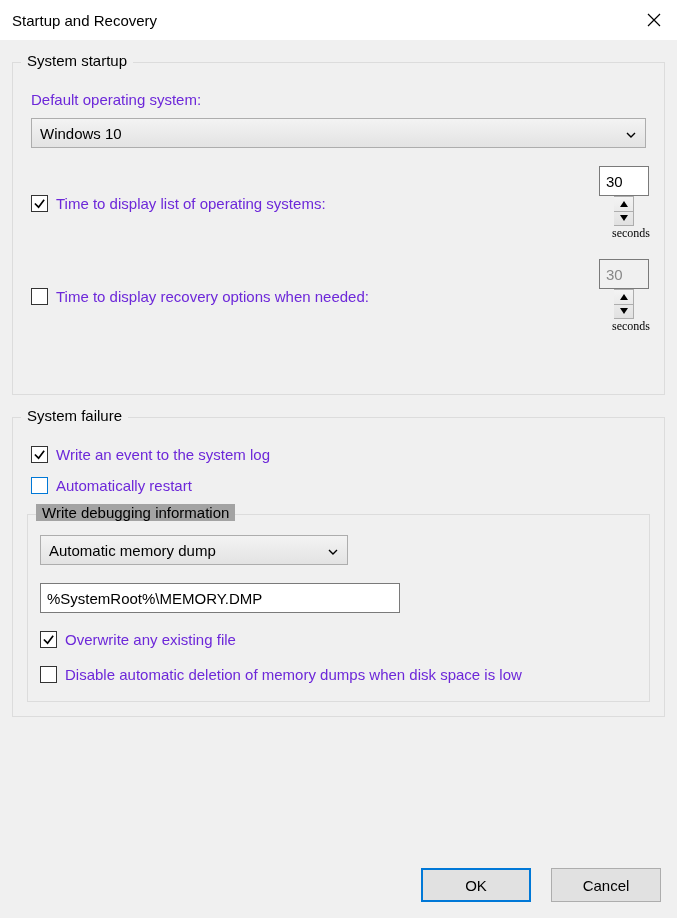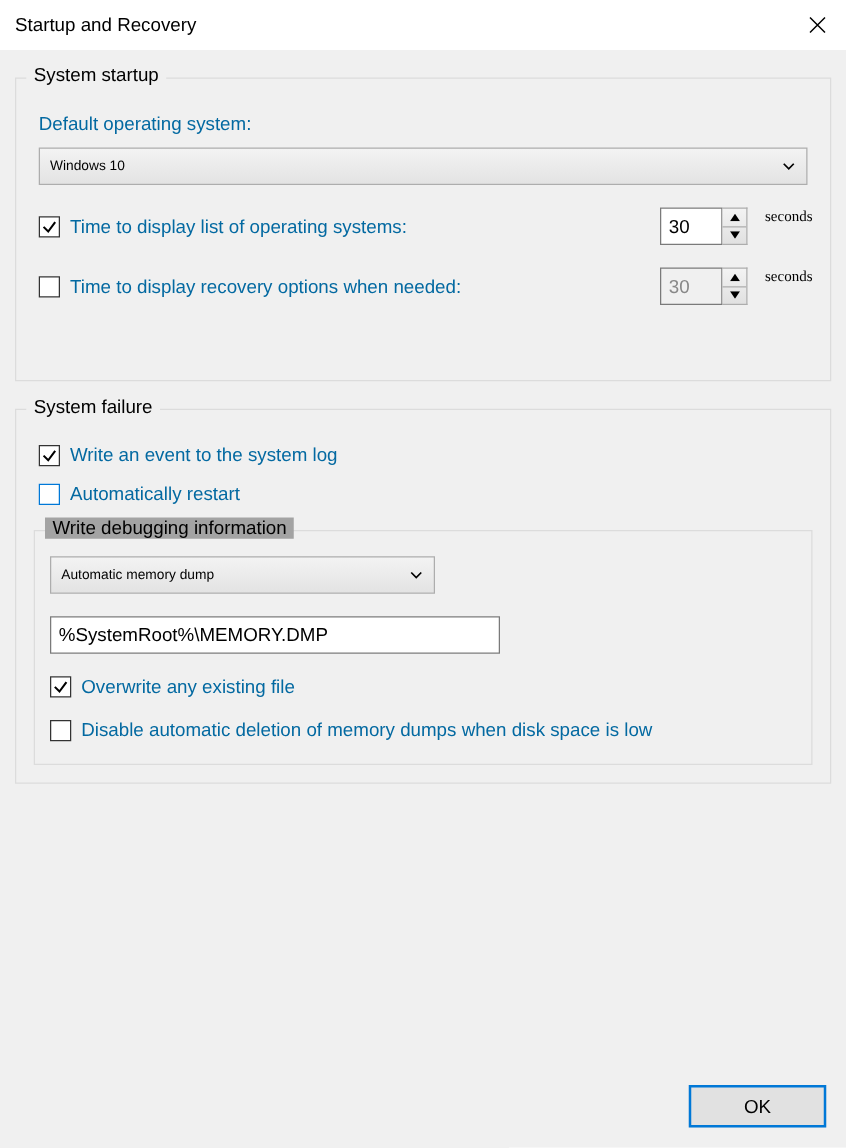--- a/index.html
+++ b/index.html
@@ -5,32 +5,32 @@
     * { box-sizing: border-box; margin: 0; padding: 0; font-family: "Segoe UI", Tahoma, sans-serif; }
     body { width: 677px; height: 918px; background: #fff; overflow: hidden; }
     .titlebar { height: 40px; display: flex; align-items: center; justify-content: space-between; padding: 0 0 0 12px; background: #fff; }
     .titlebar-title { font-size: 15px; color: #000; }
     .close-btn { width: 46px; height: 40px; display: flex; align-items: center; justify-content: center; cursor: pointer; }
     .close-btn svg { width: 14px; height: 14px; stroke: #000; stroke-width: 1.2; }
     .content { background: #f0f0f0; padding: 22px 12px 12px 12px; height: 878px; position: relative; }
     .group { border: 1px solid #dcdcdc; padding: 14px 14px 14px 14px; margin-bottom: 22px; position: relative; }
     .group-startup { padding-bottom: 60px; }
     .group-legend { position: absolute; top: -11px; left: 8px; background: #f0f0f0; padding: 0 6px; font-size: 15px; color: #000; }
-    .label { font-size: 15px; color: #0369a1; }
+    .label { font-size: 15px; color: #6d28d9; }
     .row { display: flex; align-items: center; margin-top: 12px; }
     .default-os-label { margin: 14px 0 10px 4px; }
-    .combobox, .combobox2 { height: 30px; border: 1px solid #adadad; background: linear-gradient(#f3f3f3,#e3e3e3); display: flex; align-items: center; justify-content: space-between; padding: 0 8px 0 8px; font-size: 11px; cursor: pointer; }
+    .combobox, .combobox2 { height: 30px; border: 1px solid #adadad; background: linear-gradient(#f3f3f3,#e3e3e3); display: flex; align-items: center; justify-content: space-between; padding: 0 8px 0 8px; font-size: 15px; cursor: pointer; }
     .combobox { margin: 0 4px; }
     .combobox2 { width: 308px; margin: 8px 0 18px 0; }
     .combo-chevron { width: 12px; height: 12px; }
     .combo-chevron svg { width: 12px; height: 12px; stroke: #000; stroke-width: 1.4; fill: none; }
     .checkbox { width: 17px; height: 17px; border: 1px solid #333; background: #fff; margin-right: 8px; display: flex; align-items: center; justify-content: center; flex-shrink: 0; cursor: pointer; }
     .checkbox.blue { border-color: #0078d7; }
     .checkbox svg { width: 13px; height: 13px; stroke: #000; stroke-width: 1.8; fill: none; }
-    .spinner-wrap { display: flex; align-items: flex-start; margin-left: auto; }
+    .spinner-wrap { display: flex; align-items: center; margin-left: auto; flex-direction: column; }
     .spinner { width: 50px; height: 30px; border: 1px solid #7a7a7a; background: #fff; text-align: left; padding: 0 6px; font-size: 15px; display: flex; align-items: center; }
     .spinner.disabled { color: #888; background: #f0f0f0; }
     .spinbtns { width: 20px; height: 30px; border: 1px solid #adadad; border-left: none; display: flex; flex-direction: column; background: linear-gradient(#f3f3f3,#e1e1e1); }
     .spinbtn { flex: 1; display: flex; align-items: center; justify-content: center; cursor: pointer; }
     .spinbtn svg { width: 8px; height: 6px; fill: #000; }
     .spinbtn + .spinbtn { border-top: 1px solid #adadad; }
     .seconds { margin-left: 14px; font-size: 12px; font-family: Liberation Serif, serif; }
     .time-row { padding-left: 4px; margin-top: 18px; }
     .failure-check-row { padding-left: 4px; margin-top: 14px; }
     .subgroup { border: 1px solid #dcdcdc; padding: 12px 12px 18px 12px; margin-top: 20px; position: relative; }
@@ -170,15 +170,16 @@
         <span class="checkbox hide">
           
         </span>
         <span class="label">Disable automatic deletion of memory dumps when disk space is low</span>
       </div>
     </div>
   </div>
 
   <div class="btnbar">
     <div class="btn primary">OK</div>
+    <div class="btn">Cancel</div>
   </div>
 
 </div>
 
 </body></html>

